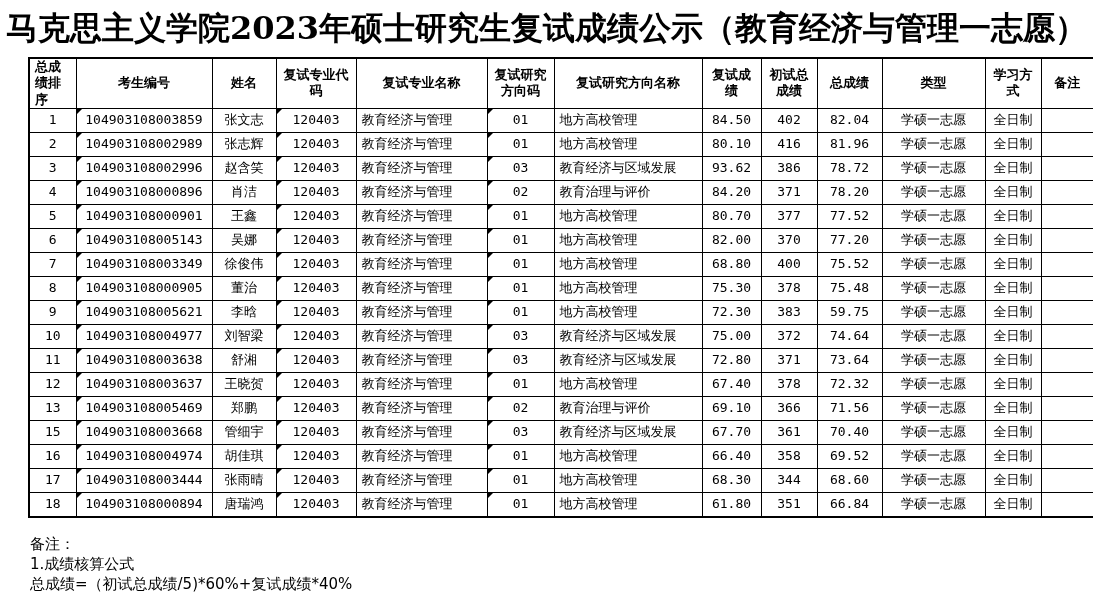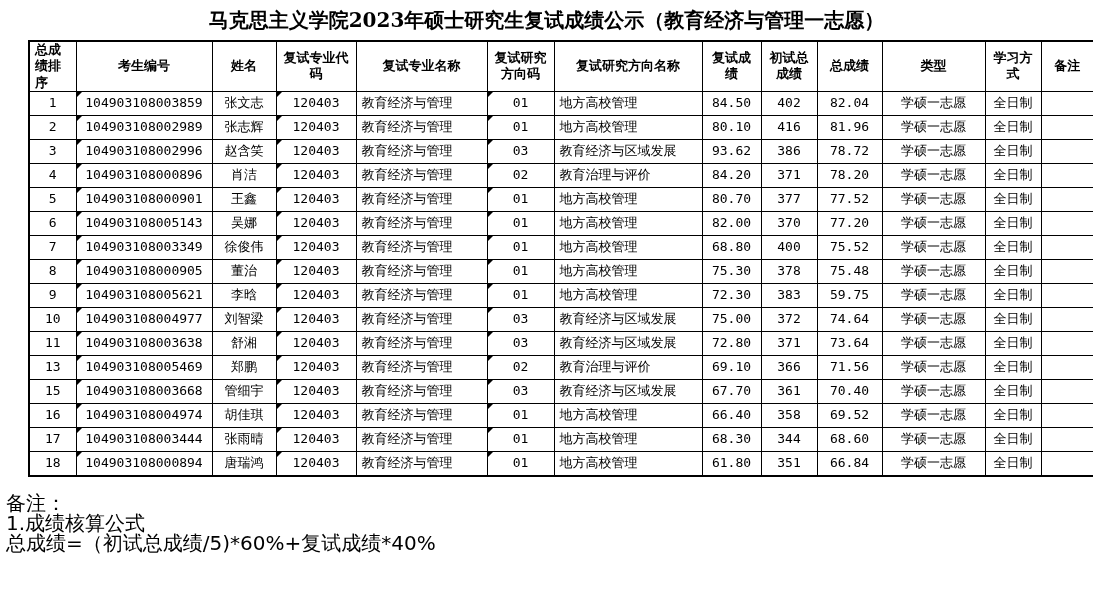--- a/index.html
+++ b/index.html
@@ -5,21 +5,21 @@
   html,body{margin:0;padding:0;background:#fff;}
   body{
     width:1093px;height:607px;overflow:hidden;
     font-family:"DejaVu Sans",sans-serif;
     color:#000;
   }
   .page{position:relative;width:1093px;height:607px;background:#fff;}
   .title{
     margin:7px 0 6px 0;
     text-align:center;
-    font-size:20px;
+    font-size:32px;
     font-weight:bold;
     font-family:"DejaVu Serif","DejaVu Sans",serif;
     letter-spacing:0px;
     white-space:nowrap;
   }
   table.score-table{
     border-collapse:collapse;
     table-layout:fixed;
     margin-left:28px;
     width:1065px;
@@ -46,22 +46,22 @@
   .score-table tbody td:nth-child(5),
   .score-table tbody td:nth-child(7){text-align:left;padding-left:5px;}
   .num{font-family:"DejaVu Sans Mono",monospace;letter-spacing:0;}
   
   .flag{
     position:absolute;top:0;left:0;width:0;height:0;
     border-top:5px solid #000;
     border-right:5px solid transparent;
   }
   .notes{
-    margin:16px 0 0 6px;
-    font-size:20px;
+    margin:16px 0 0 30px;
+    font-size:15px;
     line-height:20px;
   }
   .notes div{white-space:nowrap;}
 </style>
 </head>
 <body>
 
 <div class="page">
 
   <h1 class="title">马克思主义学院2023年硕士研究生复试成绩公示（教育经济与管理一志愿）</h1>
@@ -259,20 +259,35 @@
           <td class="num"><span class="flag"></span>03</td>
           <td>教育经济与区域发展</td>
           <td class="num">72.80</td>
           <td class="num">371</td>
           <td class="num">73.64</td>
           <td>学硕一志愿</td>
           <td>全日制</td>
           <td></td>
         </tr>
         <tr>
+          <td class="num">12</td>
+          <td class="num"><span class="flag"></span>104903108003637</td>
+          <td>王晓贺</td>
+          <td class="num"><span class="flag"></span>120403</td>
+          <td>教育经济与管理</td>
+          <td class="num"><span class="flag"></span>01</td>
+          <td>地方高校管理</td>
+          <td class="num">67.40</td>
+          <td class="num">378</td>
+          <td class="num">72.32</td>
+          <td>学硕一志愿</td>
+          <td>全日制</td>
+          <td></td>
+        </tr>
+        <tr>
           <td class="num">13</td>
           <td class="num"><span class="flag"></span>104903108005469</td>
           <td>郑鹏</td>
           <td class="num"><span class="flag"></span>120403</td>
           <td>教育经济与管理</td>
           <td class="num"><span class="flag"></span>02</td>
           <td>教育治理与评价</td>
           <td class="num">69.10</td>
           <td class="num">366</td>
           <td class="num">71.56</td>

